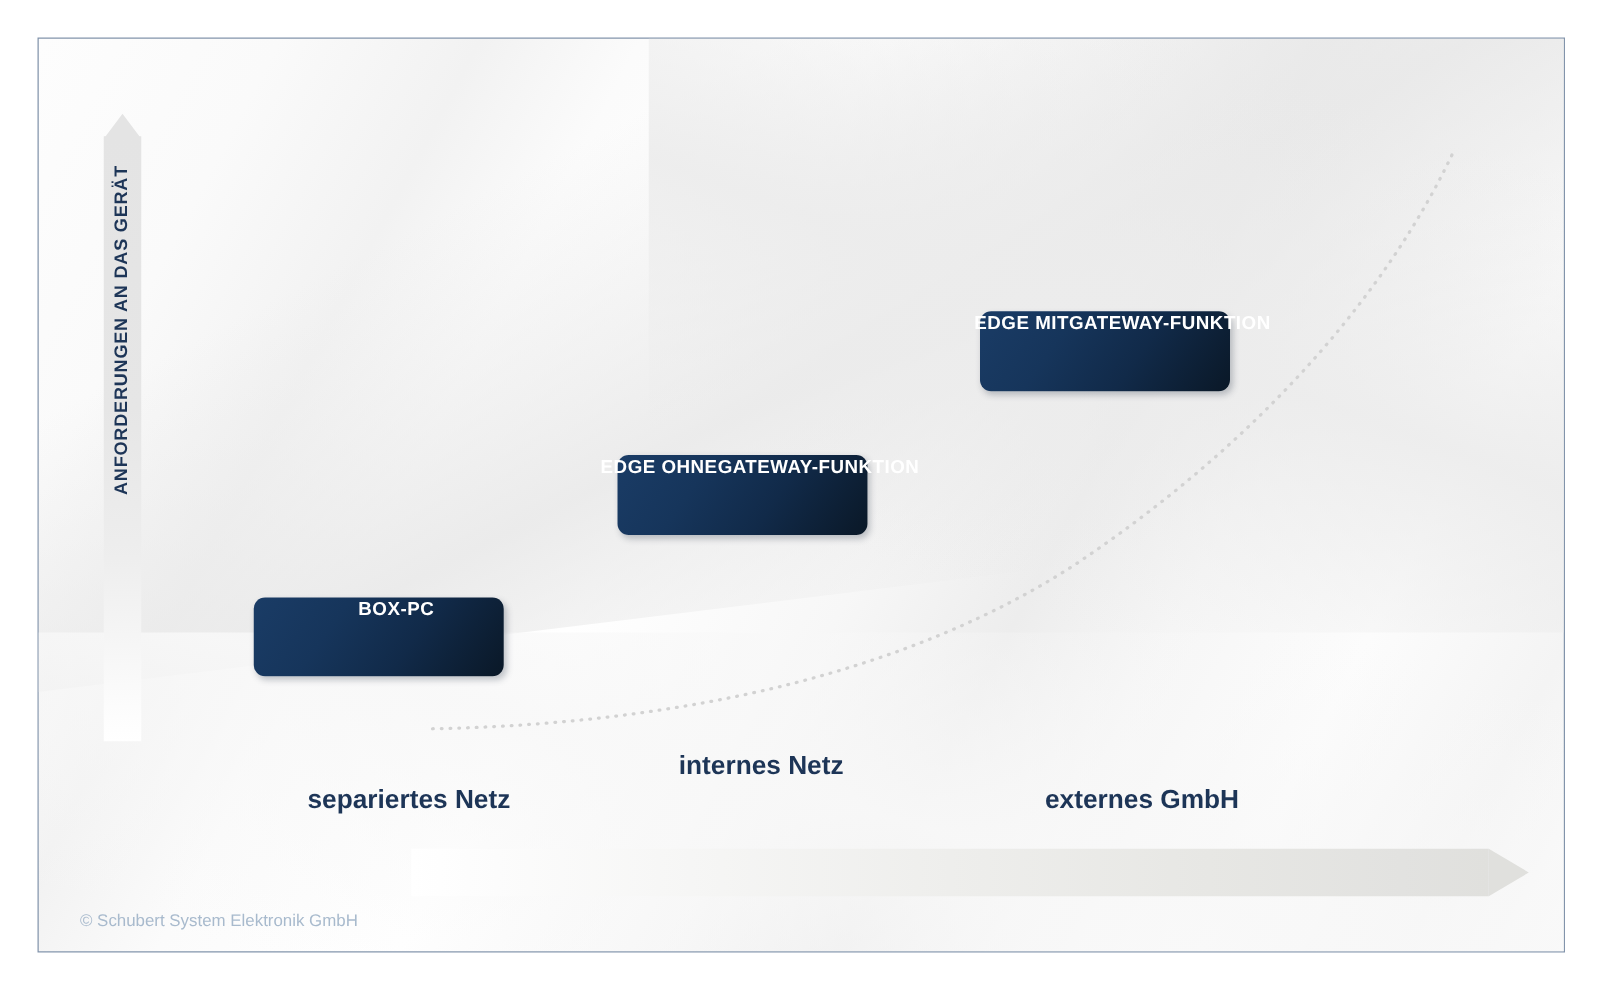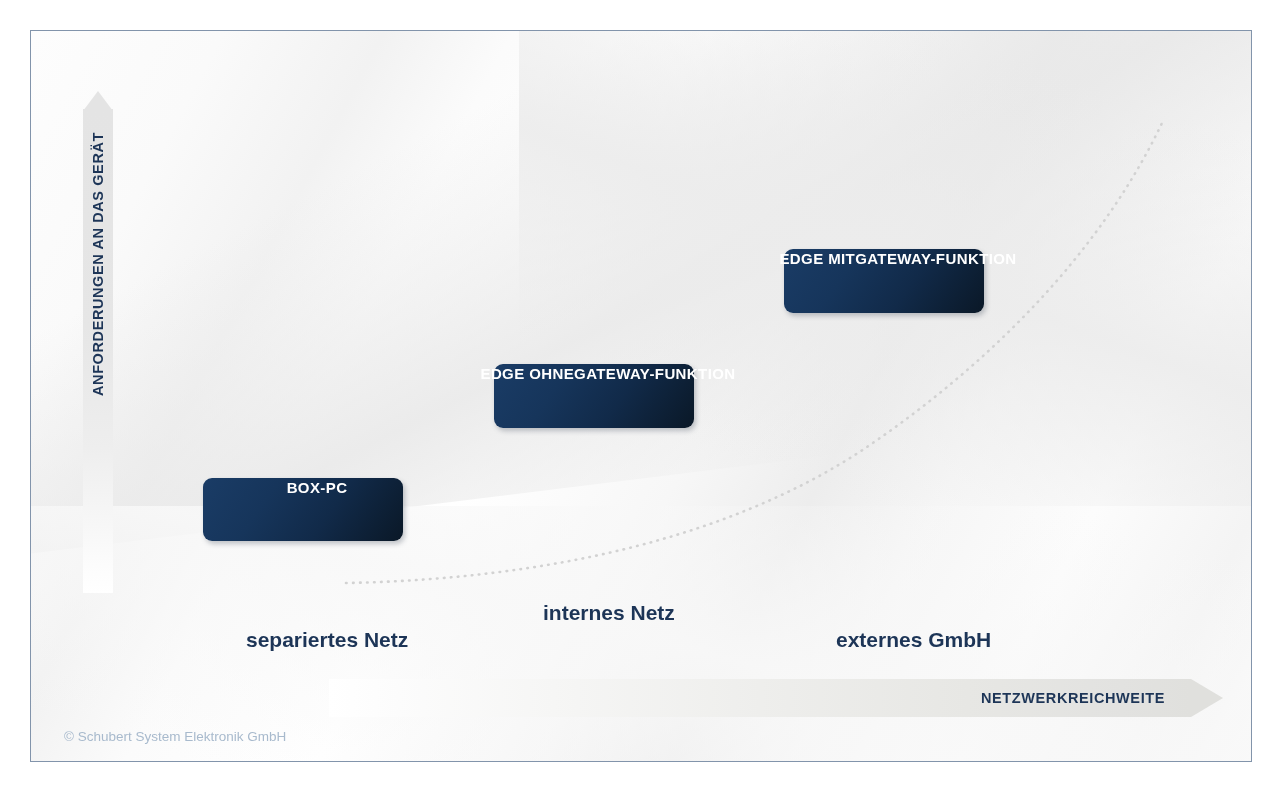--- a/index.html
+++ b/index.html
@@ -229,21 +229,20 @@
       <div class="head"></div>
       <div class="shaft"></div>
     </div>
     <div class="v-axis-label">
       <span>ANFORDERUNGEN AN DAS GERÄT</span>
     </div>
 
     <div class="h-axis">
       <div class="shaft"></div>
       <div class="head"></div>
-      <div class="h-axis-label">NETZWERKREICHWEITE</div>
     </div>
 
     <div class="cat-label" style="left:215px; top:597px;">separiertes Netz</div>
     <div class="cat-label" style="left:512px; top:570px;">internes Netz</div>
     <div class="cat-label" style="left:805px; top:597px;">externes GmbH</div>
 
     <div class="node-box" style="left:172px; top:447px; width:200px; height:63px; padding-left:28px;">
       <div class="node-line">BOX-PC</div>
     </div>
 

